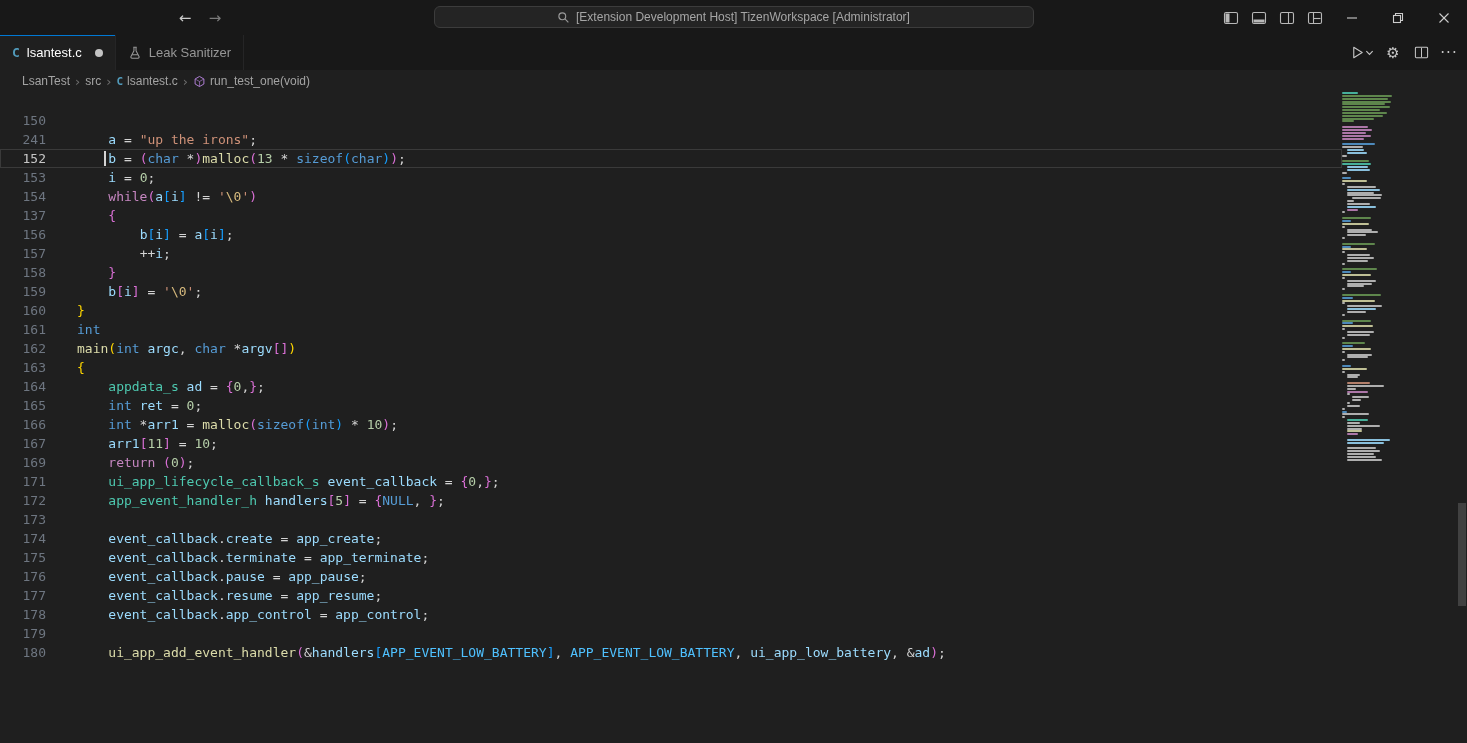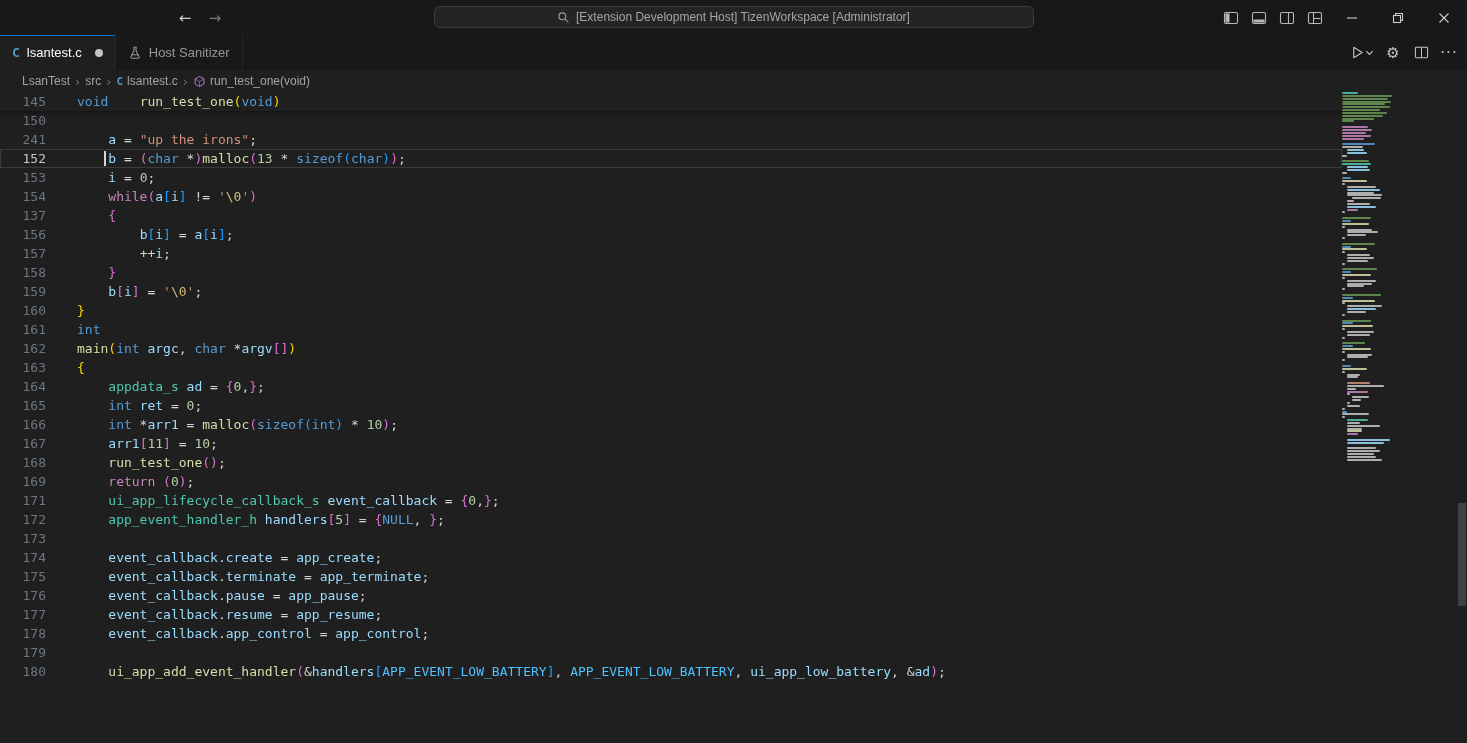--- a/index.html
+++ b/index.html
@@ -188,21 +188,21 @@
       <span>lsantest.c</span>
       <span class="mod-dot"></span>
     </div>
     <div class="tab">
       <span>
         <svg class="icon-svg" width="14" height="14" viewBox="0 0 16 16" fill="none" stroke="#969696" stroke-width="1.2">
           <path d="M6 1.5h4M6.8 1.5v4L3.4 12a1.3 1.3 0 0 0 1.2 1.9h6.8a1.3 1.3 0 0 0 1.2-1.9L9.2 5.5v-4"></path>
           <line x1="4.6" y1="10" x2="11.4" y2="10"></line>
         </svg>
       </span>
-      <span>Host Sanitizer</span>
+      <span>Leak Sanitizer</span>
     </div>
 
     <div class="editor-actions">
       <button class="ea-btn">
         <span>
           <svg class="icon-svg" width="15" height="15" viewBox="0 0 16 16" fill="none" stroke="#c5c5c5" stroke-width="1.2">
             <path d="M4 2.5l9 5.5-9 5.5z" stroke-linejoin="round"></path>
           </svg>
         </span>
         <span>
@@ -243,44 +243,39 @@
         <svg class="icon-svg" width="13" height="13" viewBox="0 0 16 16" fill="none" stroke="#b180d7" stroke-width="1.2">
           <path d="M8 1.8l5.4 3.1v6.2L8 14.2 2.6 11.1V4.9z"></path>
           <path d="M8 8l5.4-3.1M8 8v6.2M8 8L2.6 4.9" stroke-width="0.8"></path>
         </svg>
       </span>
       <span>run_test_one(void)</span>
     </span>
   </div>
 
   <div class="editor">
-    <div class="sticky">
-      <span class="ln">145</span>
-      <span class="lt" id="sticky-text"><span style="color: rgb(86, 156, 214);">void</span><span style="color: rgb(212, 212, 212);">    </span><span style="color: rgb(220, 220, 170);">run_test_one</span><span style="color: rgb(255, 215, 0);">(</span><span style="color: rgb(86, 156, 214);">void</span><span style="color: rgb(255, 215, 0);">)</span></span>
-    </div>
     <div class="code">
         <div class="code-row"><span class="ln">150</span><span class="lt"></span></div>
         <div class="code-row"><span class="ln">241</span><span class="lt"><span style="color: rgb(212, 212, 212);">    </span><span style="color: rgb(156, 220, 254);">a</span><span style="color: rgb(212, 212, 212);"> = </span><span style="color: rgb(206, 145, 120);">"up the irons"</span><span style="color: rgb(212, 212, 212);">;</span></span></div>
         <div class="code-row current"><span class="ln">152</span><span class="lt"><span style="color: rgb(212, 212, 212);">    </span><span style="color: rgb(156, 220, 254);">b</span><span style="color: rgb(212, 212, 212);"> = </span><span style="color: rgb(218, 112, 214);">(</span><span style="color: rgb(86, 156, 214);">char</span><span style="color: rgb(212, 212, 212);"> *</span><span style="color: rgb(218, 112, 214);">)</span><span style="color: rgb(220, 220, 170);">malloc</span><span style="color: rgb(218, 112, 214);">(</span><span style="color: rgb(181, 206, 168);">13</span><span style="color: rgb(212, 212, 212);"> * </span><span style="color: rgb(86, 156, 214);">sizeof</span><span style="color: rgb(23, 159, 255);">(</span><span style="color: rgb(86, 156, 214);">char</span><span style="color: rgb(23, 159, 255);">)</span><span style="color: rgb(218, 112, 214);">)</span><span style="color: rgb(212, 212, 212);">;</span></span><span class="cursor"></span></div>
         <div class="code-row"><span class="ln">153</span><span class="lt"><span style="color: rgb(212, 212, 212);">    </span><span style="color: rgb(156, 220, 254);">i</span><span style="color: rgb(212, 212, 212);"> = </span><span style="color: rgb(181, 206, 168);">0</span><span style="color: rgb(212, 212, 212);">;</span></span></div>
         <div class="code-row"><span class="ln">154</span><span class="lt"><span style="color: rgb(212, 212, 212);">    </span><span style="color: rgb(197, 134, 192);">while</span><span style="color: rgb(218, 112, 214);">(</span><span style="color: rgb(156, 220, 254);">a</span><span style="color: rgb(23, 159, 255);">[</span><span style="color: rgb(156, 220, 254);">i</span><span style="color: rgb(23, 159, 255);">]</span><span style="color: rgb(212, 212, 212);"> != </span><span style="color: rgb(206, 145, 120);">'</span><span style="color: rgb(215, 186, 125);">\0</span><span style="color: rgb(206, 145, 120);">'</span><span style="color: rgb(218, 112, 214);">)</span></span></div>
         <div class="code-row"><span class="ln">137</span><span class="lt"><span style="color: rgb(212, 212, 212);">    </span><span style="color: rgb(218, 112, 214);">{</span></span></div>
         <div class="code-row"><span class="ln">156</span><span class="lt"><span style="color: rgb(212, 212, 212);">        </span><span style="color: rgb(156, 220, 254);">b</span><span style="color: rgb(23, 159, 255);">[</span><span style="color: rgb(156, 220, 254);">i</span><span style="color: rgb(23, 159, 255);">]</span><span style="color: rgb(212, 212, 212);"> = </span><span style="color: rgb(156, 220, 254);">a</span><span style="color: rgb(23, 159, 255);">[</span><span style="color: rgb(156, 220, 254);">i</span><span style="color: rgb(23, 159, 255);">]</span><span style="color: rgb(212, 212, 212);">;</span></span></div>
         <div class="code-row"><span class="ln">157</span><span class="lt"><span style="color: rgb(212, 212, 212);">        </span><span style="color: rgb(212, 212, 212);">++</span><span style="color: rgb(156, 220, 254);">i</span><span style="color: rgb(212, 212, 212);">;</span></span></div>
         <div class="code-row"><span class="ln">158</span><span class="lt"><span style="color: rgb(212, 212, 212);">    </span><span style="color: rgb(218, 112, 214);">}</span></span></div>
         <div class="code-row"><span class="ln">159</span><span class="lt"><span style="color: rgb(212, 212, 212);">    </span><span style="color: rgb(156, 220, 254);">b</span><span style="color: rgb(218, 112, 214);">[</span><span style="color: rgb(156, 220, 254);">i</span><span style="color: rgb(218, 112, 214);">]</span><span style="color: rgb(212, 212, 212);"> = </span><span style="color: rgb(206, 145, 120);">'</span><span style="color: rgb(215, 186, 125);">\0</span><span style="color: rgb(206, 145, 120);">'</span><span style="color: rgb(212, 212, 212);">;</span></span></div>
         <div class="code-row"><span class="ln">160</span><span class="lt"><span style="color: rgb(255, 215, 0);">}</span></span></div>
         <div class="code-row"><span class="ln">161</span><span class="lt"><span style="color: rgb(86, 156, 214);">int</span></span></div>
         <div class="code-row"><span class="ln">162</span><span class="lt"><span style="color: rgb(220, 220, 170);">main</span><span style="color: rgb(255, 215, 0);">(</span><span style="color: rgb(86, 156, 214);">int</span><span style="color: rgb(212, 212, 212);"> </span><span style="color: rgb(156, 220, 254);">argc</span><span style="color: rgb(212, 212, 212);">, </span><span style="color: rgb(86, 156, 214);">char</span><span style="color: rgb(212, 212, 212);"> *</span><span style="color: rgb(156, 220, 254);">argv</span><span style="color: rgb(218, 112, 214);">[</span><span style="color: rgb(218, 112, 214);">]</span><span style="color: rgb(255, 215, 0);">)</span></span></div>
         <div class="code-row"><span class="ln">163</span><span class="lt"><span style="color: rgb(255, 215, 0);">{</span></span></div>
         <div class="code-row"><span class="ln">164</span><span class="lt"><span style="color: rgb(212, 212, 212);">    </span><span style="color: rgb(78, 201, 176);">appdata_s</span><span style="color: rgb(212, 212, 212);"> </span><span style="color: rgb(156, 220, 254);">ad</span><span style="color: rgb(212, 212, 212);"> = </span><span style="color: rgb(218, 112, 214);">{</span><span style="color: rgb(181, 206, 168);">0</span><span style="color: rgb(212, 212, 212);">,</span><span style="color: rgb(218, 112, 214);">}</span><span style="color: rgb(212, 212, 212);">;</span></span></div>
         <div class="code-row"><span class="ln">165</span><span class="lt"><span style="color: rgb(212, 212, 212);">    </span><span style="color: rgb(86, 156, 214);">int</span><span style="color: rgb(212, 212, 212);"> </span><span style="color: rgb(156, 220, 254);">ret</span><span style="color: rgb(212, 212, 212);"> = </span><span style="color: rgb(181, 206, 168);">0</span><span style="color: rgb(212, 212, 212);">;</span></span></div>
         <div class="code-row"><span class="ln">166</span><span class="lt"><span style="color: rgb(212, 212, 212);">    </span><span style="color: rgb(86, 156, 214);">int</span><span style="color: rgb(212, 212, 212);"> *</span><span style="color: rgb(156, 220, 254);">arr1</span><span style="color: rgb(212, 212, 212);"> = </span><span style="color: rgb(220, 220, 170);">malloc</span><span style="color: rgb(218, 112, 214);">(</span><span style="color: rgb(86, 156, 214);">sizeof</span><span style="color: rgb(23, 159, 255);">(</span><span style="color: rgb(86, 156, 214);">int</span><span style="color: rgb(23, 159, 255);">)</span><span style="color: rgb(212, 212, 212);"> * </span><span style="color: rgb(181, 206, 168);">10</span><span style="color: rgb(218, 112, 214);">)</span><span style="color: rgb(212, 212, 212);">;</span></span></div>
         <div class="code-row"><span class="ln">167</span><span class="lt"><span style="color: rgb(212, 212, 212);">    </span><span style="color: rgb(156, 220, 254);">arr1</span><span style="color: rgb(218, 112, 214);">[</span><span style="color: rgb(181, 206, 168);">11</span><span style="color: rgb(218, 112, 214);">]</span><span style="color: rgb(212, 212, 212);"> = </span><span style="color: rgb(181, 206, 168);">10</span><span style="color: rgb(212, 212, 212);">;</span></span></div>
-        <div class="code-row"><span class="ln">168</span><span class="lt"><span style="color: rgb(212, 212, 212);">    </span><span style="color: rgb(220, 220, 170);">run_test_one</span><span style="color: rgb(218, 112, 214);">(</span><span style="color: rgb(218, 112, 214);">)</span><span style="color: rgb(212, 212, 212);">;</span></span></div>
         <div class="code-row"><span class="ln">169</span><span class="lt"><span style="color: rgb(212, 212, 212);">    </span><span style="color: rgb(197, 134, 192);">return</span><span style="color: rgb(212, 212, 212);"> </span><span style="color: rgb(218, 112, 214);">(</span><span style="color: rgb(181, 206, 168);">0</span><span style="color: rgb(218, 112, 214);">)</span><span style="color: rgb(212, 212, 212);">;</span></span></div>
         <div class="code-row"><span class="ln">171</span><span class="lt"><span style="color: rgb(212, 212, 212);">    </span><span style="color: rgb(78, 201, 176);">ui_app_lifecycle_callback_s</span><span style="color: rgb(212, 212, 212);"> </span><span style="color: rgb(156, 220, 254);">event_callback</span><span style="color: rgb(212, 212, 212);"> = </span><span style="color: rgb(218, 112, 214);">{</span><span style="color: rgb(181, 206, 168);">0</span><span style="color: rgb(212, 212, 212);">,</span><span style="color: rgb(218, 112, 214);">}</span><span style="color: rgb(212, 212, 212);">;</span></span></div>
         <div class="code-row"><span class="ln">172</span><span class="lt"><span style="color: rgb(212, 212, 212);">    </span><span style="color: rgb(78, 201, 176);">app_event_handler_h</span><span style="color: rgb(212, 212, 212);"> </span><span style="color: rgb(156, 220, 254);">handlers</span><span style="color: rgb(218, 112, 214);">[</span><span style="color: rgb(181, 206, 168);">5</span><span style="color: rgb(218, 112, 214);">]</span><span style="color: rgb(212, 212, 212);"> = </span><span style="color: rgb(218, 112, 214);">{</span><span style="color: rgb(86, 156, 214);">NULL</span><span style="color: rgb(212, 212, 212);">, </span><span style="color: rgb(218, 112, 214);">}</span><span style="color: rgb(212, 212, 212);">;</span></span></div>
         <div class="code-row"><span class="ln">173</span><span class="lt"></span></div>
         <div class="code-row"><span class="ln">174</span><span class="lt"><span style="color: rgb(212, 212, 212);">    </span><span style="color: rgb(156, 220, 254);">event_callback</span><span style="color: rgb(212, 212, 212);">.</span><span style="color: rgb(156, 220, 254);">create</span><span style="color: rgb(212, 212, 212);"> = </span><span style="color: rgb(156, 220, 254);">app_create</span><span style="color: rgb(212, 212, 212);">;</span></span></div>
         <div class="code-row"><span class="ln">175</span><span class="lt"><span style="color: rgb(212, 212, 212);">    </span><span style="color: rgb(156, 220, 254);">event_callback</span><span style="color: rgb(212, 212, 212);">.</span><span style="color: rgb(156, 220, 254);">terminate</span><span style="color: rgb(212, 212, 212);"> = </span><span style="color: rgb(156, 220, 254);">app_terminate</span><span style="color: rgb(212, 212, 212);">;</span></span></div>
         <div class="code-row"><span class="ln">176</span><span class="lt"><span style="color: rgb(212, 212, 212);">    </span><span style="color: rgb(156, 220, 254);">event_callback</span><span style="color: rgb(212, 212, 212);">.</span><span style="color: rgb(156, 220, 254);">pause</span><span style="color: rgb(212, 212, 212);"> = </span><span style="color: rgb(156, 220, 254);">app_pause</span><span style="color: rgb(212, 212, 212);">;</span></span></div>
         <div class="code-row"><span class="ln">177</span><span class="lt"><span style="color: rgb(212, 212, 212);">    </span><span style="color: rgb(156, 220, 254);">event_callback</span><span style="color: rgb(212, 212, 212);">.</span><span style="color: rgb(156, 220, 254);">resume</span><span style="color: rgb(212, 212, 212);"> = </span><span style="color: rgb(156, 220, 254);">app_resume</span><span style="color: rgb(212, 212, 212);">;</span></span></div>
         <div class="code-row"><span class="ln">178</span><span class="lt"><span style="color: rgb(212, 212, 212);">    </span><span style="color: rgb(156, 220, 254);">event_callback</span><span style="color: rgb(212, 212, 212);">.</span><span style="color: rgb(156, 220, 254);">app_control</span><span style="color: rgb(212, 212, 212);"> = </span><span style="color: rgb(156, 220, 254);">app_control</span><span style="color: rgb(212, 212, 212);">;</span></span></div>
         <div class="code-row"><span class="ln">179</span><span class="lt"></span></div>

